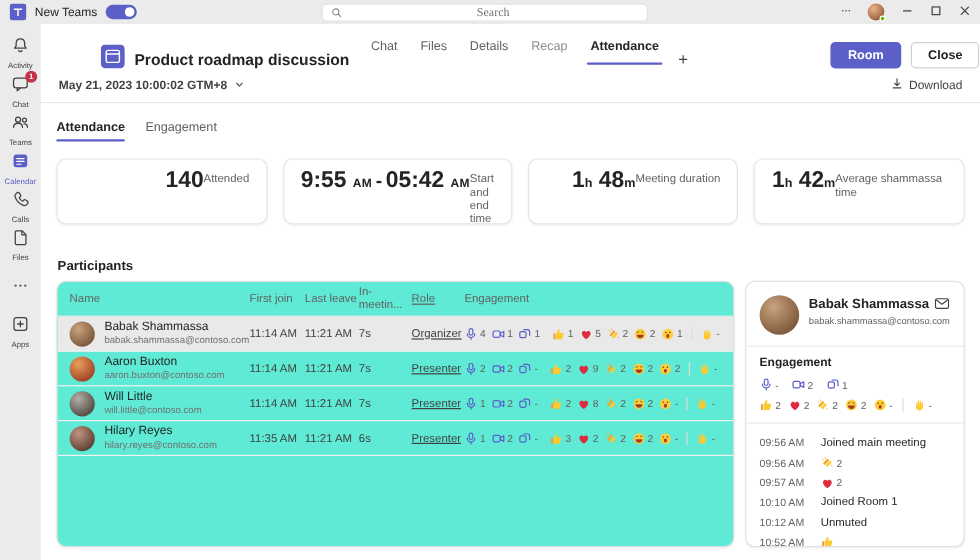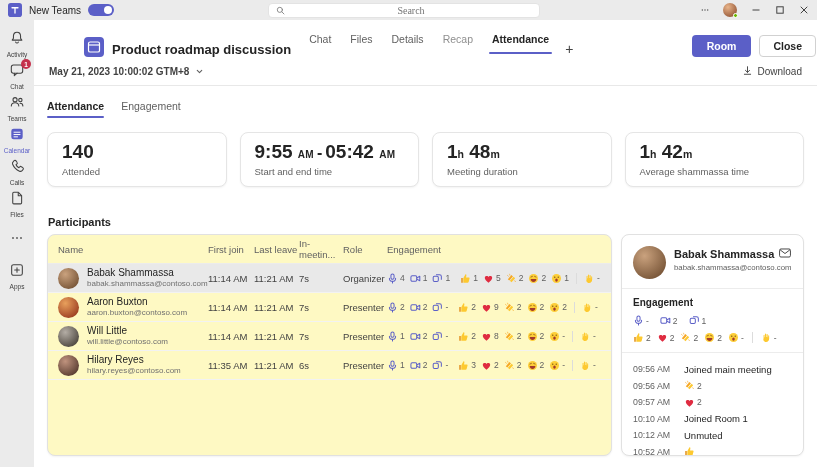--- a/index.html
+++ b/index.html
@@ -81,38 +81,38 @@
 
   .subtabs { position:absolute; left:13px; top:80px; display:flex; gap:17px; }
   .stab { font-size:10.5px; color:#616161; padding-bottom:6px; cursor:pointer; position:relative; }
   .stab.active { color:#242424; font-weight:700; }
   .stab.active::after { content:''; position:absolute; left:0; right:0; bottom:0;
                         height:2.5px; border-radius:2px; background:#5b5fc7; }
 
   .cards { position:absolute; left:13px; top:112px; width:757px; display:flex; gap:13px; }
   .card { flex:1; height:55px; background:#fff; border:1px solid #e5e5e5; border-radius:8px;
           box-shadow:0 1px 2px rgba(0,0,0,.05); padding:8px 14px; display:flex;
-          flex-direction:column; justify-content:center; }
+          flex-direction:row; justify-content:flex-end; }
   .cv { font-size:19px; font-weight:700; line-height:1.1; white-space:nowrap; }
   .cv .unit { font-size:10.5px; font-weight:700; }
   .cv .ap { font-size:10px; font-weight:700; letter-spacing:.3px; }
   .cv .dash { font-size:16px; font-weight:700; margin:0 3px; }
   .cl { font-size:9.5px; color:#616161; margin-top:3px; }
 
   .pheading { position:absolute; left:14px; top:196px; font-size:11px; font-weight:700; }
 
-  .tcard { position:absolute; left:13px; top:214px; width:565px; height:222px; background:#fef9c3;
+  .tcard { position:absolute; left:13px; top:214px; width:565px; height:222px; background:#5eead4;
            border:1px solid #e1e1e1; border-radius:8px; box-shadow:0 1px 2px rgba(0,0,0,.05);
            overflow:hidden; }
   .thead { display:flex; align-items:center; height:29px; padding:0 10px;
            border-bottom:1px solid #ececec; }
   .hc { font-size:9.5px; color:#616161; }
   .c-name { flex:0 0 150px; display:flex; align-items:center; gap:8px; }
   .c-fj { flex:0 0 46px; } .c-ll { flex:0 0 45px; } .c-im { flex:0 0 44px; }
-  .c-role { flex:0 0 44px; } .c-eng { flex:1; display:flex; align-items:center; gap:5px; }
+  .c-role { flex:0 0 44px;text-decoration:underline; } .c-eng { flex:1; display:flex; align-items:center; gap:5px; }
   .trow { display:flex; align-items:center; height:29px; padding:0 10px;
           border-bottom:1px solid #f2f2f2; cursor:pointer; }
   .trow.sel { background:#e9e9e9; }
   .av { width:21px; height:21px; border-radius:50%; flex:none; }
   .av-babak { background:radial-gradient(circle at 35% 30%, #caa27e, #7d5a3c 75%); }
   .av-aaron { background:radial-gradient(circle at 35% 30%, #e8a05c, #a14526 75%); }
   .av-will  { background:radial-gradient(circle at 35% 30%, #b4ada5, #544e46 75%); }
   .av-hilary{ background:radial-gradient(circle at 35% 30%, #c0937e, #5f4236 75%); }
   .nm-wrap { display:flex; flex-direction:column; line-height:1.2; min-width:0; }
   .nm { font-size:10px; color:#242424; white-space:nowrap; }

